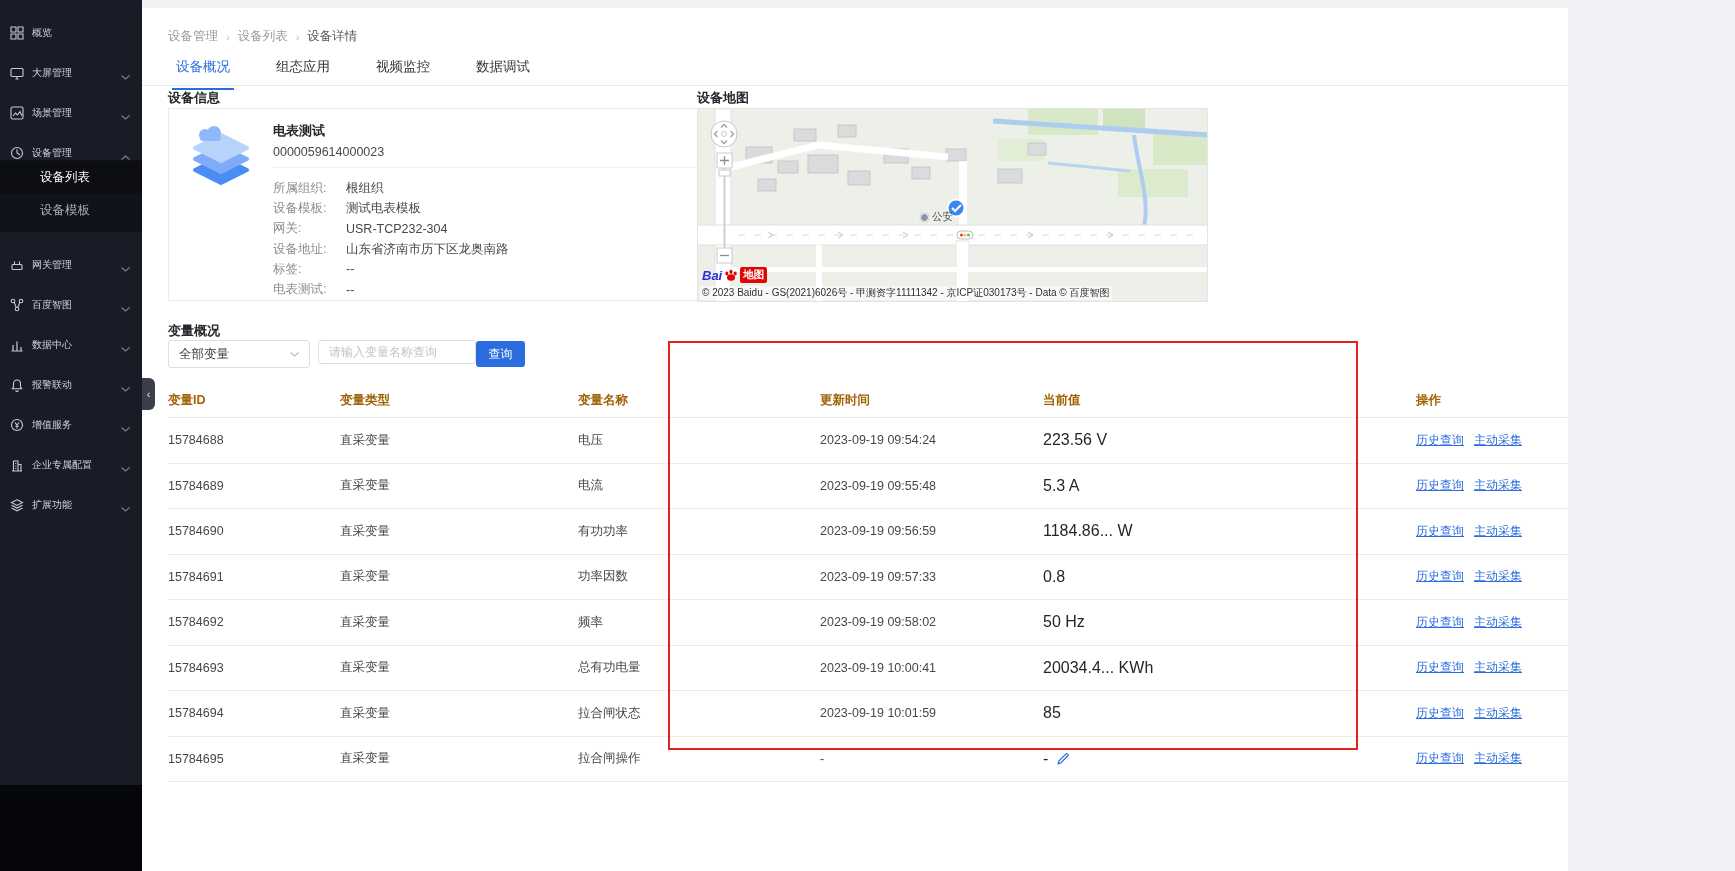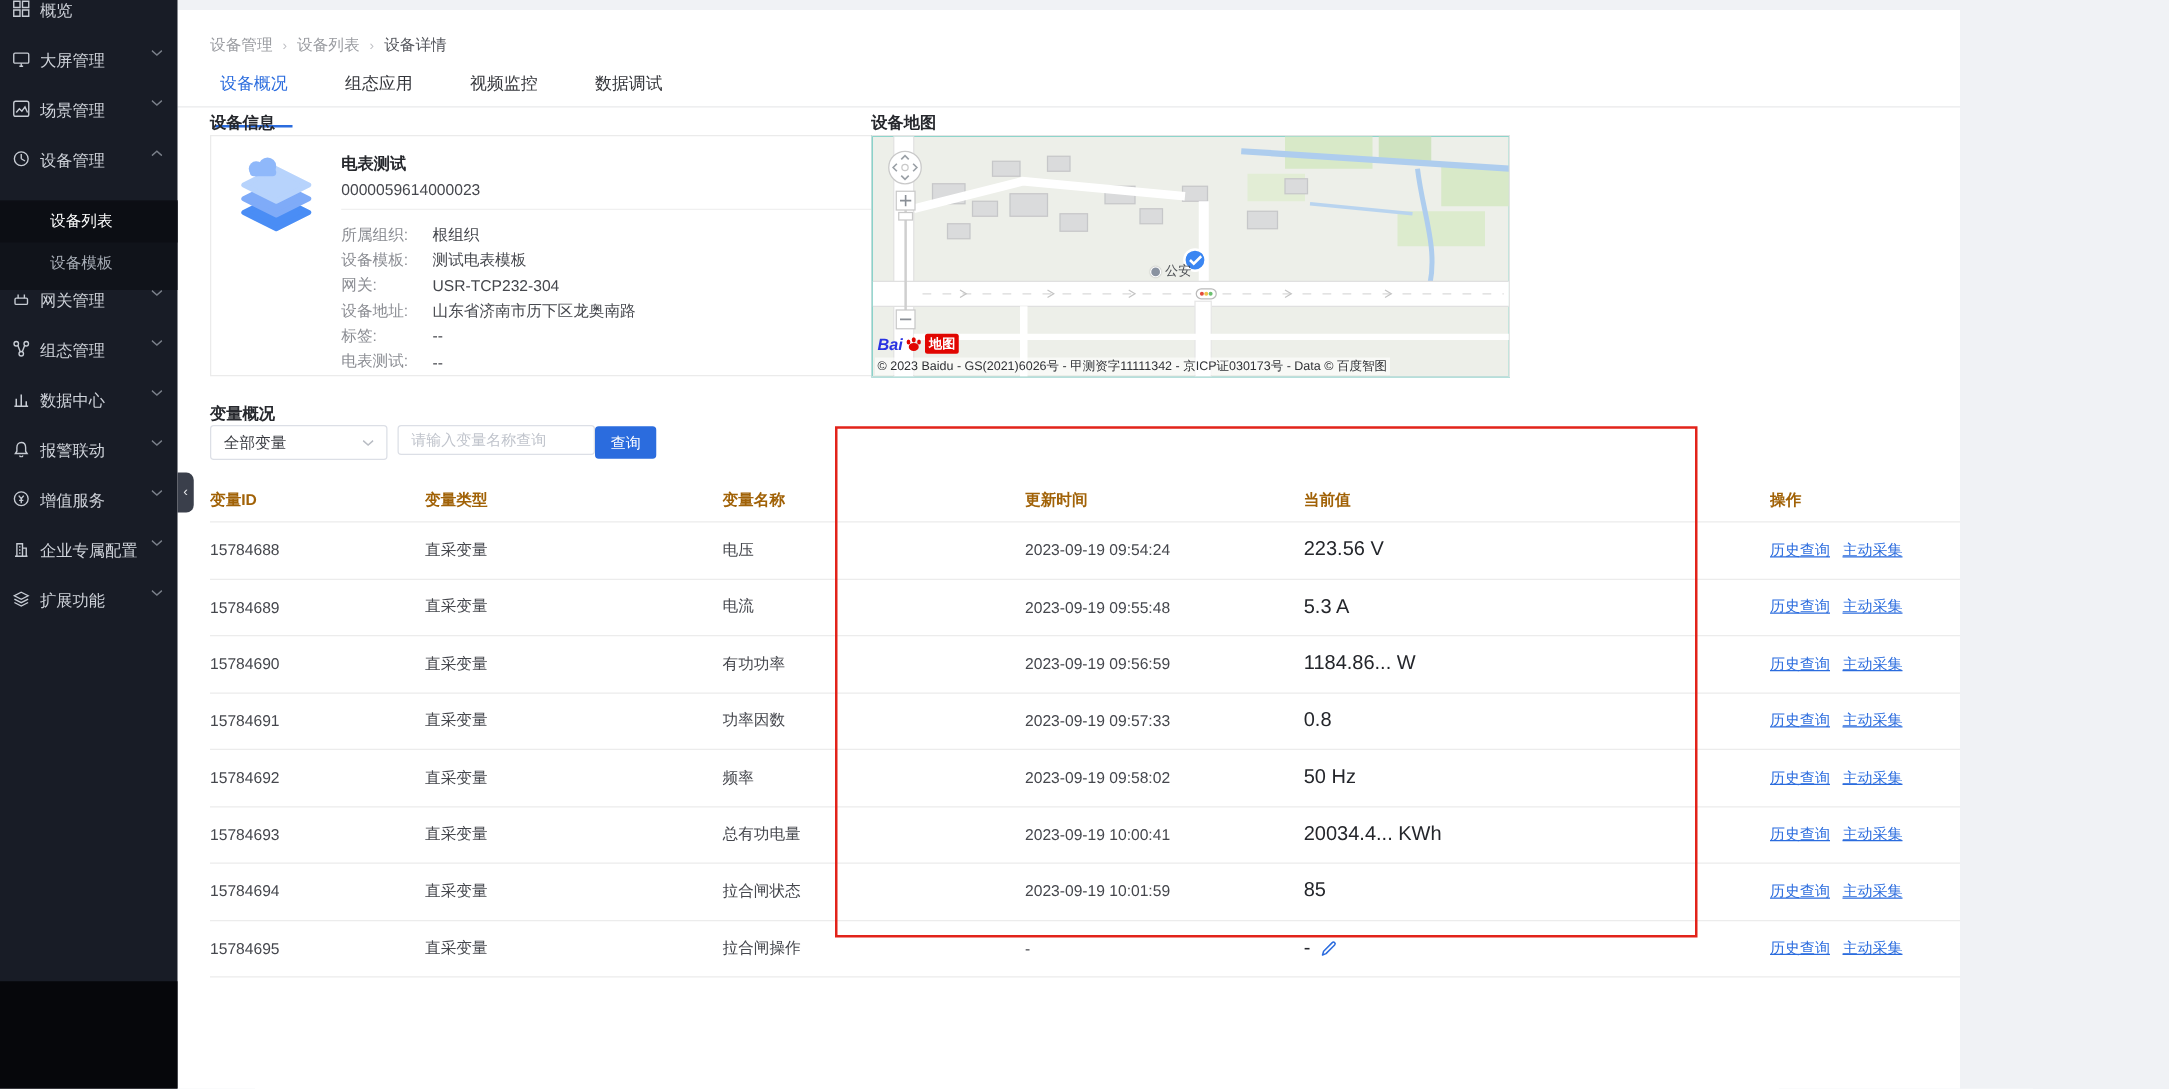--- a/index.html
+++ b/index.html
@@ -1,36 +1,36 @@
 <!DOCTYPE html>
 <html><head>
 <meta charset="utf-8">
 <style>
   *{box-sizing:border-box;margin:0;padding:0}
   html,body{width:1735px;height:871px;overflow:hidden}
   body{position:relative;background:#f0f2f5;font-family:"Liberation Sans","DejaVu Sans",sans-serif;color:#45474d}
 
   
   .sidebar{position:absolute;left:0;top:0;width:142px;height:871px;background:#181c26;z-index:10}
-  .side-item{height:40px;display:flex;align-items:flex-start;padding:0 12px 0 10px;color:#ced2d9;font-size:13px;cursor:pointer;white-space:nowrap}
+  .side-item{height:40px;display:flex;align-items:flex-end;padding:0 12px 0 10px;color:#ced2d9;font-size:10px;cursor:pointer;white-space:nowrap}
   .side-item .icon{width:14px;height:14px;margin-right:8px;display:flex;align-items:center;flex:none}
   .side-item .chev{margin-left:auto;display:flex;opacity:.75}
   .submenu{background:#10131a;padding:1px 0 5px}
   .sub-item{height:33px;display:flex;align-items:center;padding-left:40px;font-size:12.5px;color:#a7adb6;cursor:pointer}
   .sub-item.active{color:#ffffff;background:#0c0e14}
   .sidebar-footer{position:absolute;left:0;bottom:0;width:100%;height:86px;background:#06070b}
   .collapse-handle{position:absolute;left:142px;top:378px;width:13px;height:32px;background:#3a3f4b;border-radius:0 6px 6px 0;display:flex;align-items:center;justify-content:center;color:#e8e9ec;font-size:11px;z-index:11;cursor:pointer}
 
   
   .main{position:absolute;left:142px;top:8px;width:1426px;height:863px;background:#fff}
   .breadcrumb{position:absolute;left:26px;top:20px;display:flex;gap:8px;font-size:12.5px;color:#9a9ca1;align-items:center}
   .breadcrumb .sep{color:#c0c1c5;font-size:11px}
   .breadcrumb .current{color:#54565c}
   .tabs{position:absolute;left:30px;top:44px;display:flex;gap:38px}
-  .tab{font-size:13.5px;color:#33353a;padding:6px 4px 24px;cursor:pointer}
+  .tab{font-size:13.5px;color:#33353a;padding:6px 4px 12px;cursor:pointer}
   .tab.active{color:#2b6cde;border-bottom:2px solid #2b6cde}
   .tabs-line{position:absolute;left:0;top:77px;width:100%;height:1px;background:#e9eaec}
   .section-title{position:absolute;font-size:13px;font-weight:bold;color:#26282d}
   #title-info{left:26px;top:81px}
   #title-map{left:555px;top:81px}
   #title-vars{left:26px;top:314px}
 
   
   .info-card{position:absolute;left:26px;top:100px;width:596px;height:193px;border:1px solid #ebebeb;background:#fff}
   .device-icon{position:absolute;left:22px;top:16px}
@@ -148,21 +148,21 @@
   </div>
   <div class="side-item">
     <span class="icon">
         <svg width="14" height="14" viewBox="0 0 14 14" fill="none" stroke="#c7ccd4" stroke-width="1.1">
           <circle cx="3" cy="3" r="1.8"></circle>
           <circle cx="11" cy="3" r="1.8"></circle>
           <circle cx="7" cy="11" r="1.8"></circle>
           <path d="M4.2,4.2L6.2,9.4 M9.8,4.2L7.8,9.4"></path>
         </svg>
       </span>
-    <span class="lbl">组态管理</span>
+    <span class="lbl">百度智图</span>
     <span class="chev">
         <svg width="9" height="5" viewBox="0 0 9 5" fill="none" stroke="#9aa0aa" stroke-width="1.1">
           <path d="M0.5,0.5L4.5,4L8.5,0.5"></path>
         </svg>
       </span>
   </div>
   <div class="side-item">
     <span class="icon">
         <svg width="14" height="14" viewBox="0 0 14 14" fill="none" stroke="#c7ccd4" stroke-width="1.2">
           <path d="M3,13V7 M7,13V3.5 M11,13V9 M1.5,13h11"></path>

